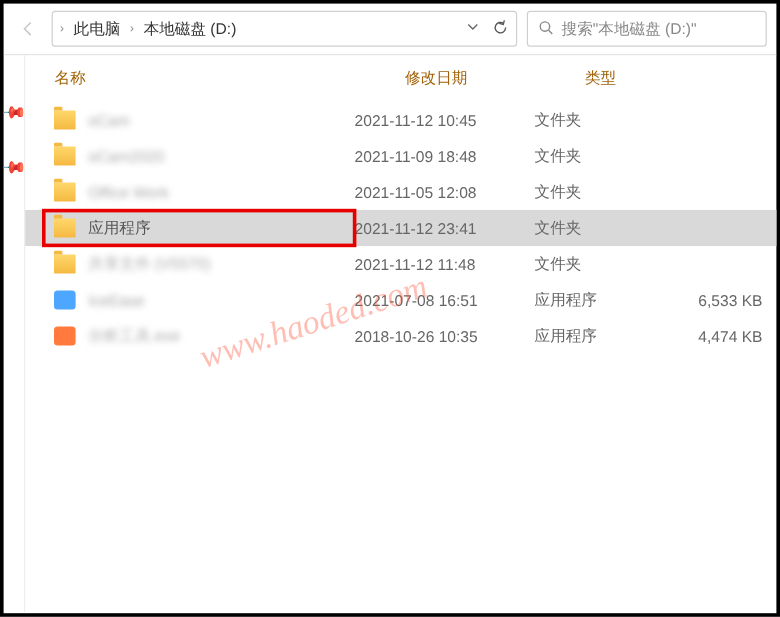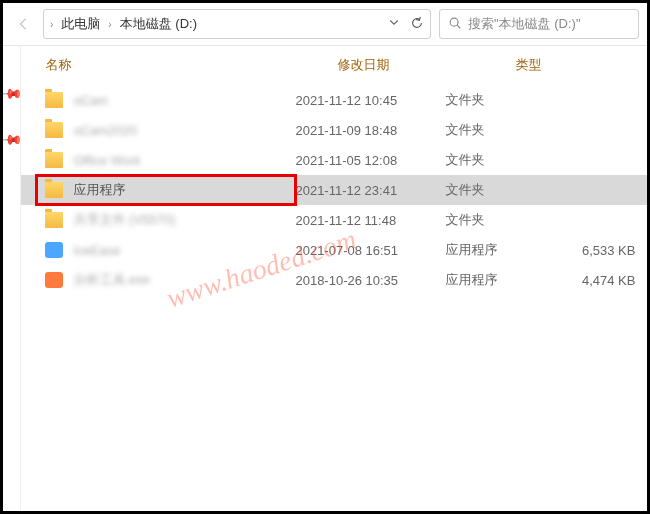--- a/index.html
+++ b/index.html
@@ -15,21 +15,21 @@
 .searchbox { width: 200px; height: 30px; border: 1px solid #d0d0d0; border-radius: 3px; display: flex; align-items: center; padding: 0 8px; gap: 6px; font-size: 13px; color: #888; }
 
 .main { display: flex; height: calc(100% - 44px); }
 .sidebar { width: 32px; border-right: 1px solid #eee; padding-top: 40px; display: flex; flex-direction: column; align-items: center; gap: 30px; }
 .pin { color: #888; font-size: 14px; transform: rotate(45deg); }
 
 .filelist { flex: 1; }
 .headers { display: flex; padding: 10px 0 10px 24px; font-size: 13px; color: #a16207; border-bottom: 1px solid transparent; }
 .col-name { width: 250px; }
 .col-date { width: 150px; margin-left: 42px; }
-.col-type { width: 110px; margin-left: 28px; }
+.col-type { width: 110px; }
 .col-size { width: 80px; text-align: right; }
 
 .row { display: flex; align-items: center; padding: 5px 0 5px 24px; font-size: 13px; color: #555; height: 30px; }
 .row.selected { background: #d9d9d9; }
 .row .icon { width: 18px; height: 16px; margin-right: 10px; flex-shrink: 0; }
 .row .name { width: 222px; white-space: nowrap; overflow: hidden; }
 .row .blur { filter: blur(2.5px); color: #aaa; }
 .row .date { width: 150px; color: #666; }
 .row .type { width: 110px; color: #666; }
 .row .size { width: 80px; text-align: right; color: #666; }

